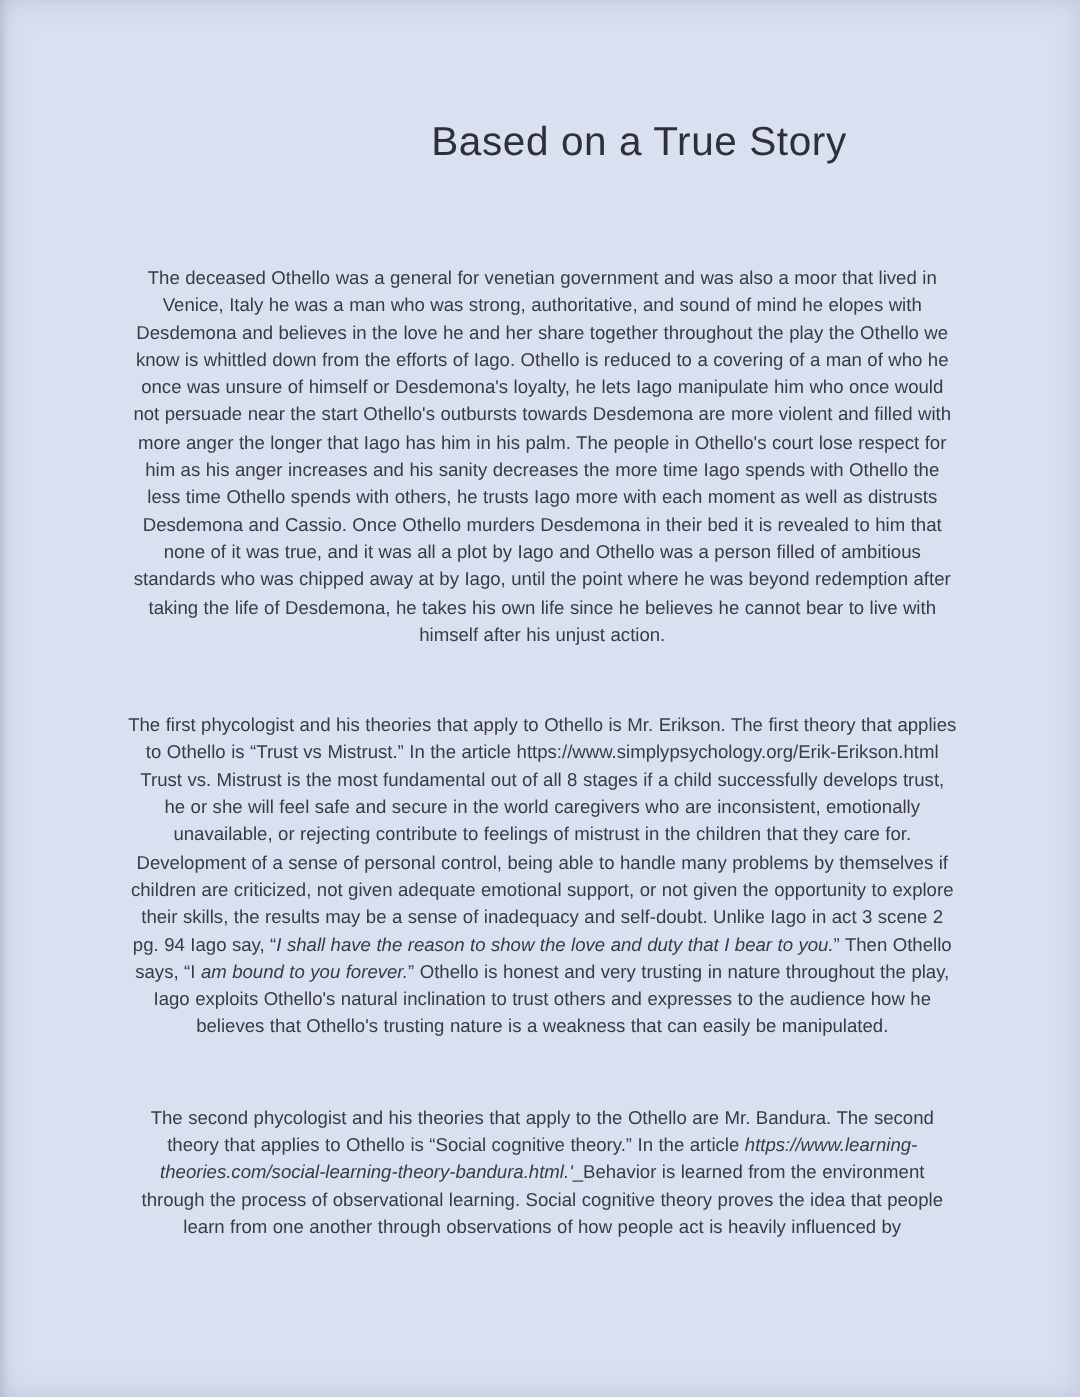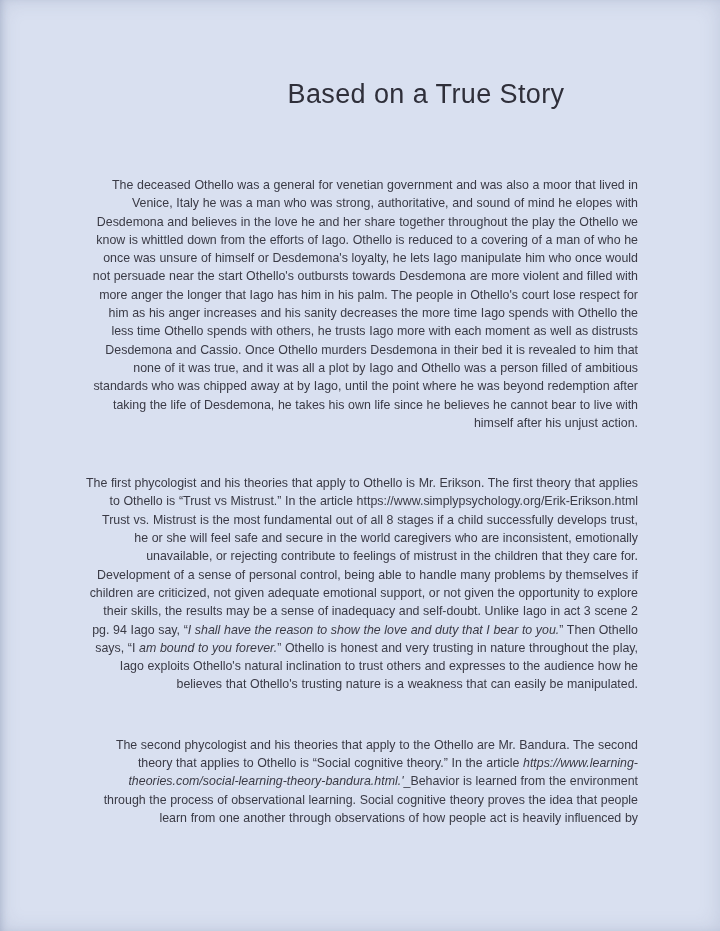--- a/index.html
+++ b/index.html
@@ -33,21 +33,21 @@
     color: #2f2f3a;
   }
   .essay {
     position: absolute;
     top: 176px;
     left: 85px;
     width: 553px;
     font-size: 12.4px;
     line-height: 18.3px;
     color: #3a3a45;
-    text-align: right;
+    text-align: center;
   }
   .essay p.para {
     margin: 0 0 42px 0;
     overflow-wrap: break-word;
     word-spacing: 0.2px;
   }
   .essay p.para:last-child {
     margin-bottom: 0;
   }
   .essay em.run-italic {

